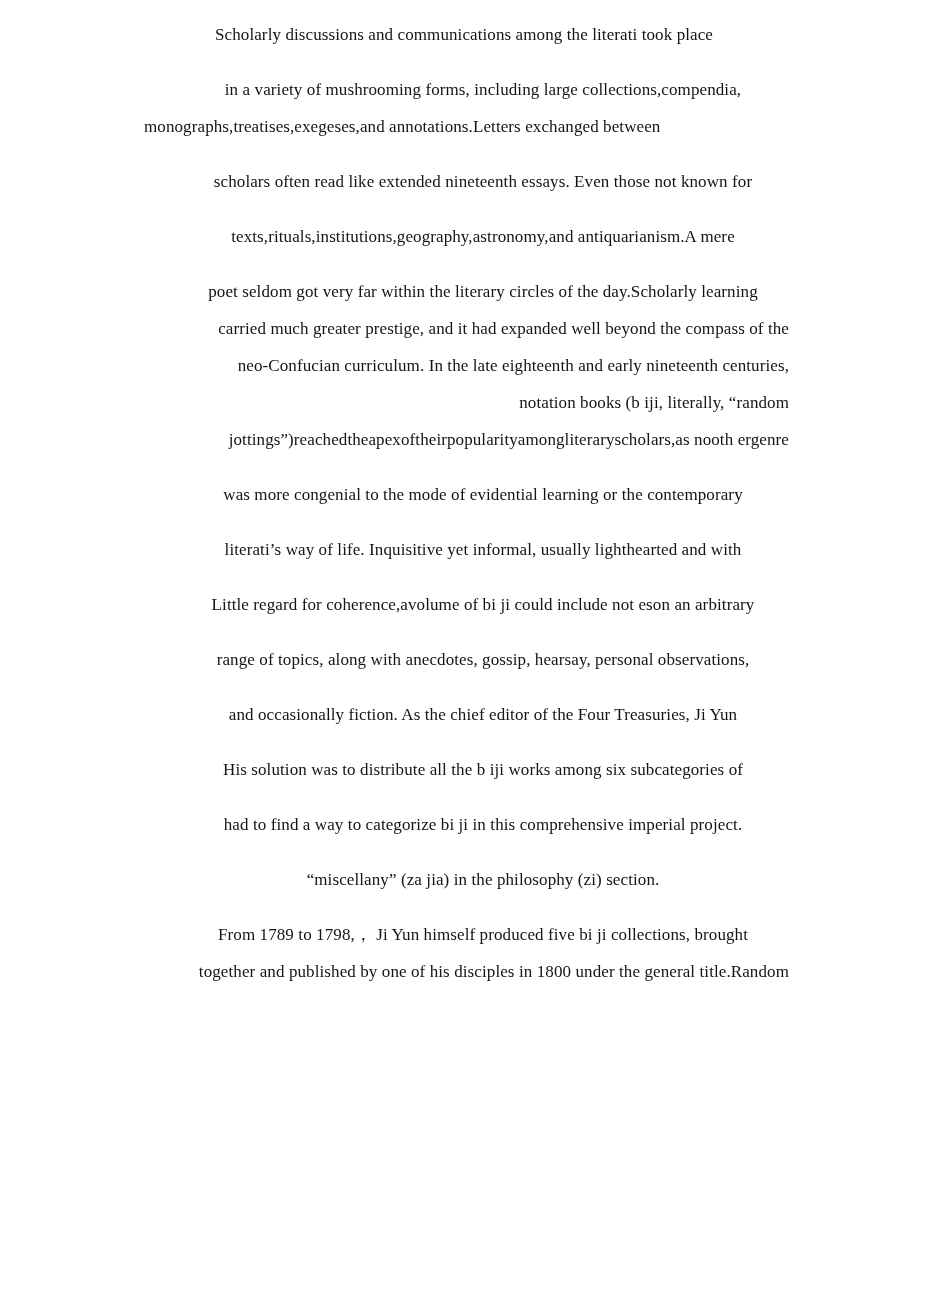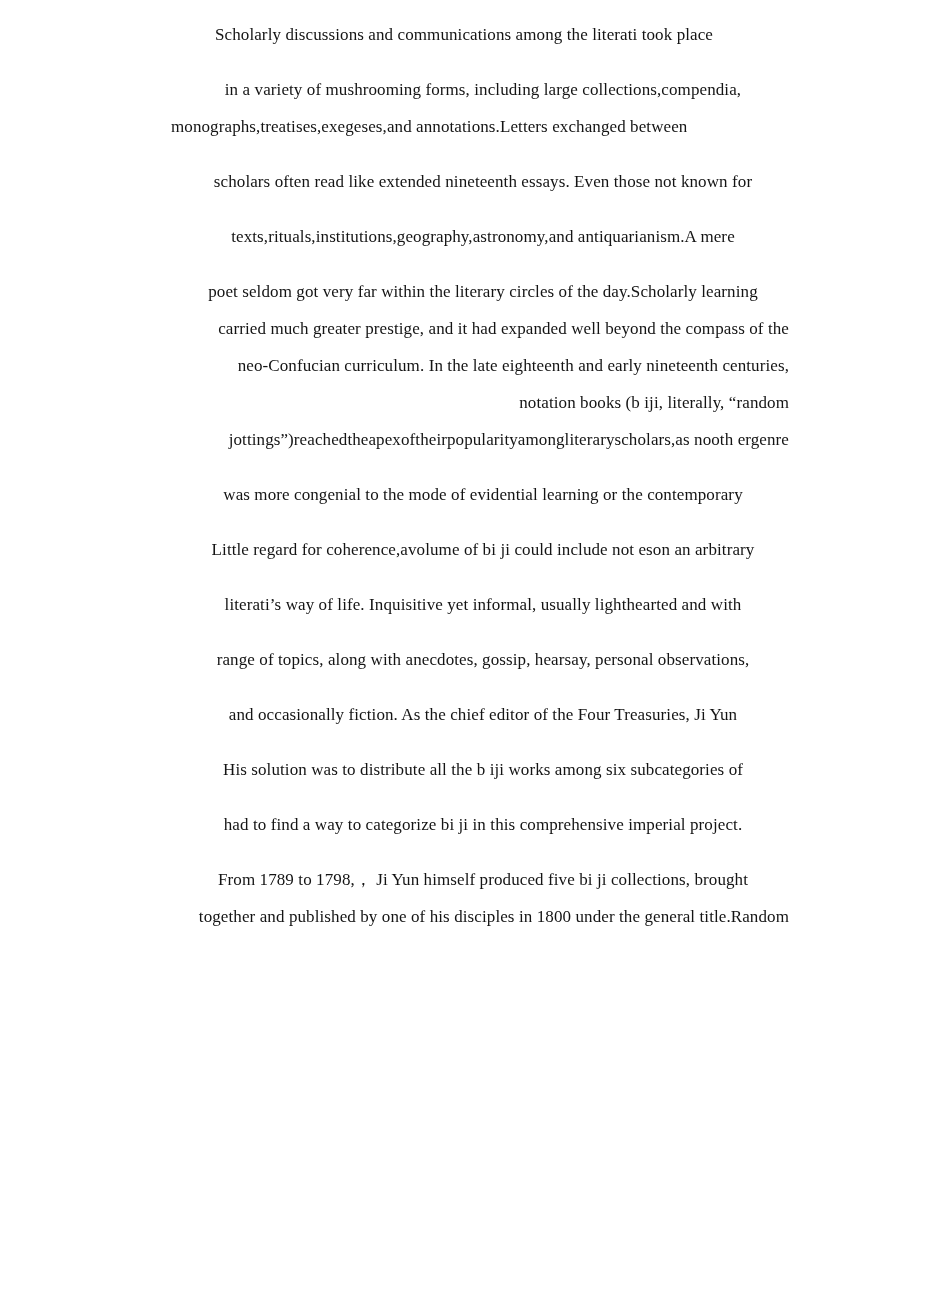--- a/index.html
+++ b/index.html
@@ -29,40 +29,41 @@
     display: block;
     font-size: 17px;
     line-height: 37px;
     height: 37px;
     white-space: nowrap;
     letter-spacing: 0.1px;
   }
   .gap-big { margin-top: 18px; text-align: center; }
   .gap-none { margin-top: 0; }
   .ind-0 { margin-left: 0; text-align: right; }     
-  .ind-1 { margin-left: 31px; }  
+  .ind-1 { margin-left: 4px; }  
   .ind-2 { margin-left: 37px; }  
   .ind-3 { margin-left: 75px; }  
 </style>
 </head>
 <body>
 
 <div class="page">
   <div class="line ind-3 gap-none">Scholarly discussions and communications among the literati took place</div>
   <div class="line ind-2 gap-big">in a variety of mushrooming forms, including large collections,compendia,</div>
   <div class="line ind-1 gap-none">monographs,treatises,exegeses,and annotations.Letters exchanged between</div>
   <div class="line ind-2 gap-big">scholars often read like extended nineteenth essays. Even those not known for</div>
   <div class="line ind-2 gap-big">texts,rituals,institutions,geography,astronomy,and antiquarianism.A mere</div>
   <div class="line ind-2 gap-big">poet seldom got very far within the literary circles of the day.Scholarly learning</div>
   <div class="line ind-0 gap-none">carried much greater prestige, and it had expanded well beyond the compass of the</div>
   <div class="line ind-0 gap-none">neo-Confucian curriculum. In the late eighteenth and early nineteenth centuries,</div>
   <div class="line ind-0 gap-none">notation books (b iji, literally, “random</div>
   <div class="line ind-0 gap-none">jottings”)reachedtheapexoftheirpopularityamongliteraryscholars,as nooth ergenre</div>
   <div class="line ind-2 gap-big">was more congenial to the mode of evidential learning or the contemporary</div>
+  <div class="line ind-2 gap-big">literati’s way of life. Inquisitive yet informal, usually lighthearted and with</div>
   <div class="line ind-2 gap-big">Little regard for coherence,avolume of bi ji could include not eson an arbitrary</div>
-  <div class="line ind-2 gap-big">literati’s way of life. Inquisitive yet informal, usually lighthearted and with</div>
   <div class="line ind-2 gap-big">range of topics, along with anecdotes, gossip, hearsay, personal observations,</div>
   <div class="line ind-2 gap-big">and occasionally fiction. As the chief editor of the Four Treasuries, Ji Yun</div>
   <div class="line ind-2 gap-big">His solution was to distribute all the b iji works among six subcategories of</div>
   <div class="line ind-2 gap-big">had to find a way to categorize bi ji in this comprehensive imperial project.</div>
+  <div class="line ind-2 gap-big">“miscellany” (za jia) in the philosophy (zi) section.</div>
   <div class="line ind-2 gap-big">From 1789 to 1798,， Ji Yun himself produced five bi ji collections, brought</div>
   <div class="line ind-0 gap-none">together and published by one of his disciples in 1800 under the general title.Random</div>
 </div>
 
 </body></html>

